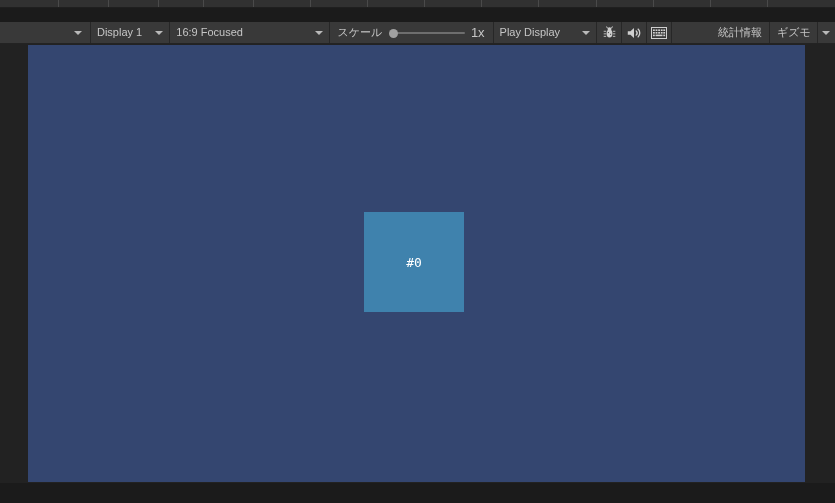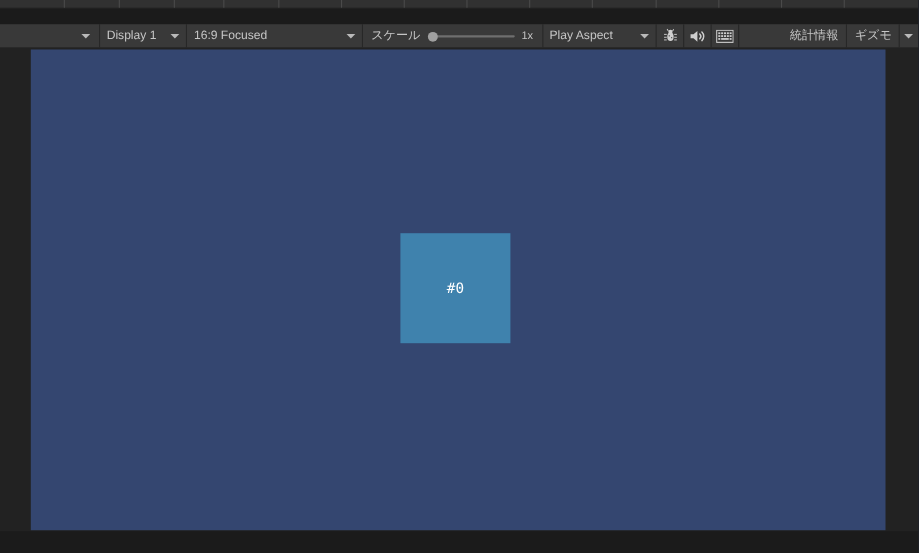--- a/index.html
+++ b/index.html
@@ -153,21 +153,21 @@
     border-radius: 1px;
   }
   .slider .knob {
     position: absolute;
     left: 0; top: 3px;
     width: 9px; height: 9px;
     border-radius: 50%;
     background: #a0a0a0;
   }
   .scale-val {
-    font-size: 10px;
+    font-size: 13px;
     color: #c6c6c6;
     line-height: 13px;
   }
 
   .tb-playmode { width: 106px; }
   .tb-playmode .tb-label { flex: 1; }
 
   .tb-icon {
     width: 25px;
     justify-content: center;
@@ -275,21 +275,21 @@
       <span class="scale-word">スケール</span>
       <span class="slider">
         <span class="track"></span>
         <span class="knob" style="left: 0%;"></span>
       </span>
       <span class="scale-val">1x</span>
     </div>
     <div class="tb-sep"></div>
 
     <div class="tb-item btn tb-playmode">
-      <span class="tb-label">Play Aspect</span>
+      <span class="tb-label">Play Display</span>
       <span class="caret"></span>
     </div>
     <div class="tb-sep"></div>
 
     <div class="tb-item btn tb-icon">
       <svg width="15" height="15" viewBox="0 0 16 16">
         <g fill="#cfcfcf">
           <ellipse cx="8" cy="9" rx="3.1" ry="4.2"></ellipse>
           <ellipse cx="8" cy="4.2" rx="2.1" ry="1.9"></ellipse>
           <rect x="7.6" y="5" width="0.9" height="7.5"></rect>

